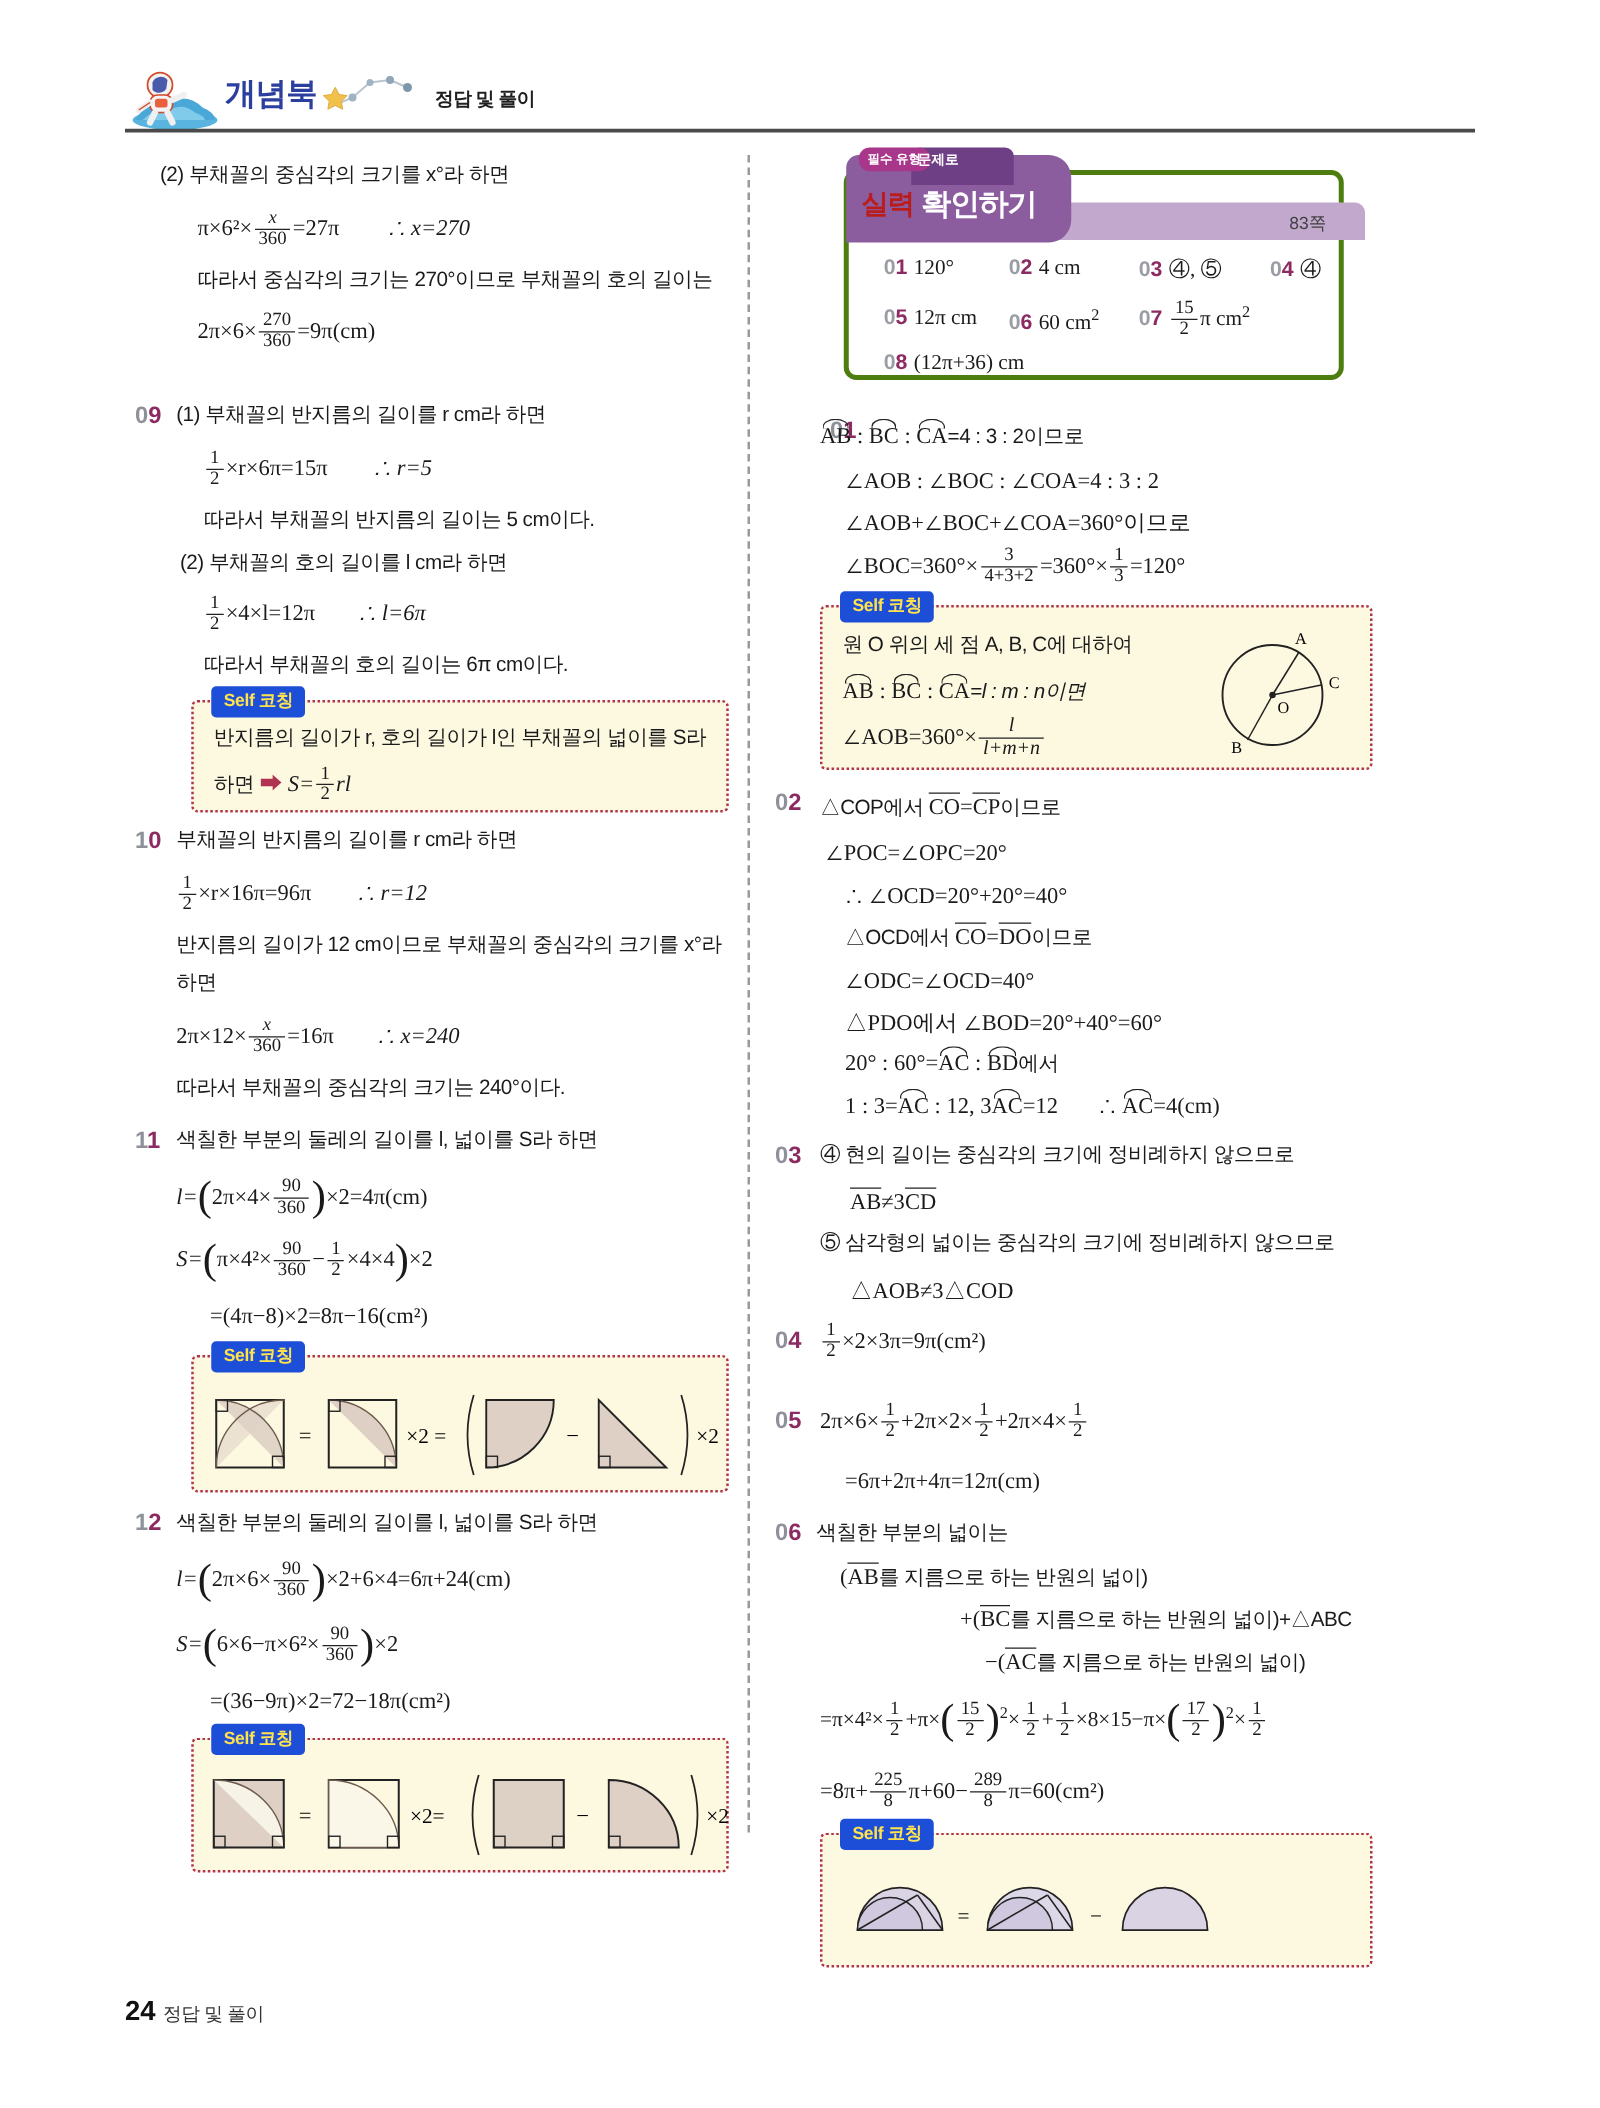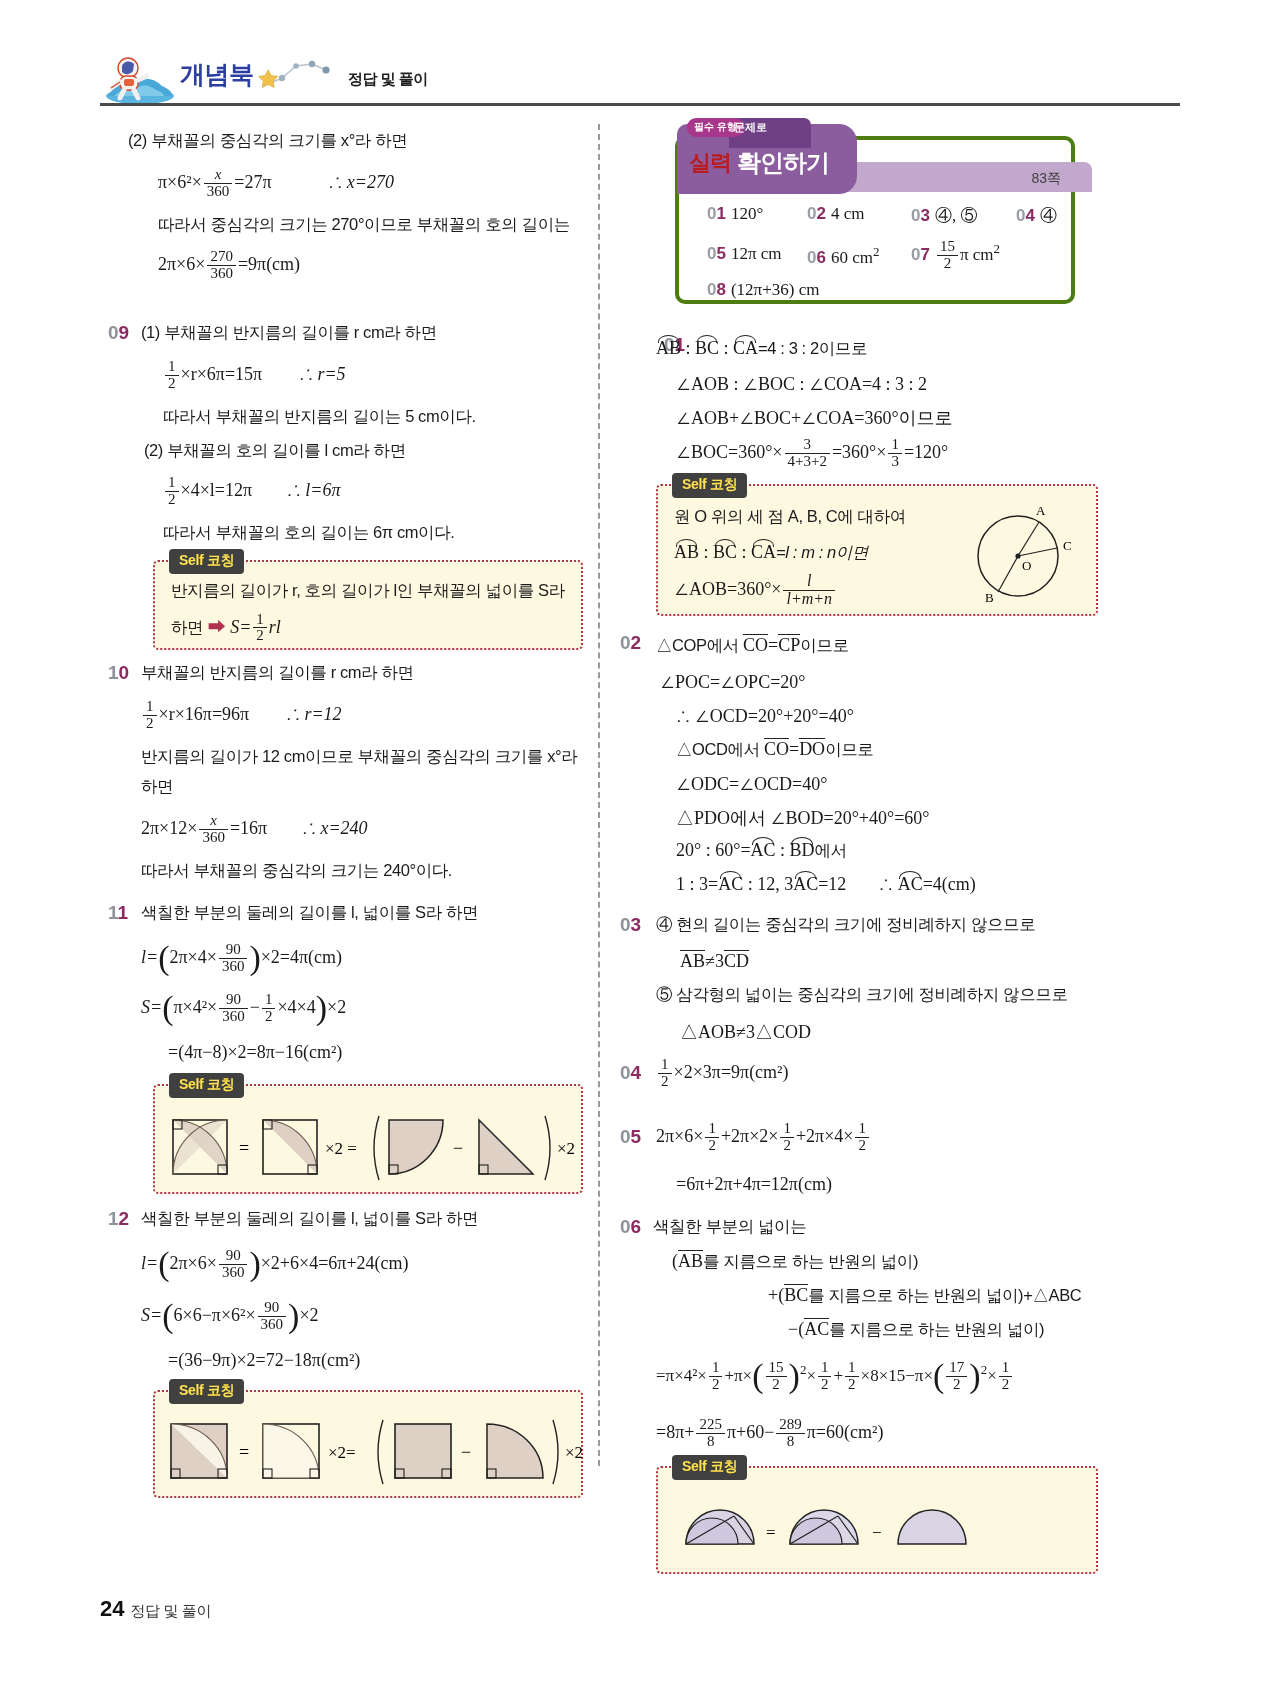--- a/index.html
+++ b/index.html
@@ -99,21 +99,21 @@
   
   .coach {
     position: absolute;
     background: #fdf8e0;
     border: 2px dotted #b03352;
     border-radius: 5px;
     box-sizing: border-box;
   }
   .coach-badge {
     position: absolute; left: 14px; top: -13px;
-    background: #404040; color: #ffe34d;
+    background: #1d4ed8; color: #ffe34d;
     font-family: "Liberation Sans", sans-serif;
     font-weight: bold; font-size: 14px;
     padding: 3px 10px 4px 10px;
     border-radius: 4px; letter-spacing: -0.3px;
     white-space: nowrap;
   }
   .coach-badge .self { color: #ffe34d; }
 
   
   .ansbox {
@@ -246,21 +246,21 @@
 
     <div class="blk" style="left:20px; top:8px;">
       <div class="line ko">
         <span>(2)</span>
         <span>부채꼴의 중심각의 크기를 x°라 하면</span>
       </div>
     </div>
 
     <div class="blk mathline" style="left:50px; top:44px;">
       <span>π×6²×</span><span class="frac"><span class="num it">x</span><span class="den">360</span></span><span>=27π</span>
-      <span style="margin-left:52px;" class="it">∴ x=270</span>
+      <span style="margin-left:34px;" class="it">∴ x=270</span>
     </div>
 
     <div class="blk line ko" style="left:50px; top:92px;">따라서 중심각의 크기는 270°이므로 부채꼴의 호의 길이는</div>
 
     <div class="blk mathline" style="left:50px; top:126px;">
       <span>2π×6×</span><span class="frac"><span class="num">270</span><span class="den">360</span></span><span>=9π(cm)</span>
     </div>
 
     <div class="qnum" style="left:0px; top:198px;">
       <span>0</span><span class="hl">9</span>

